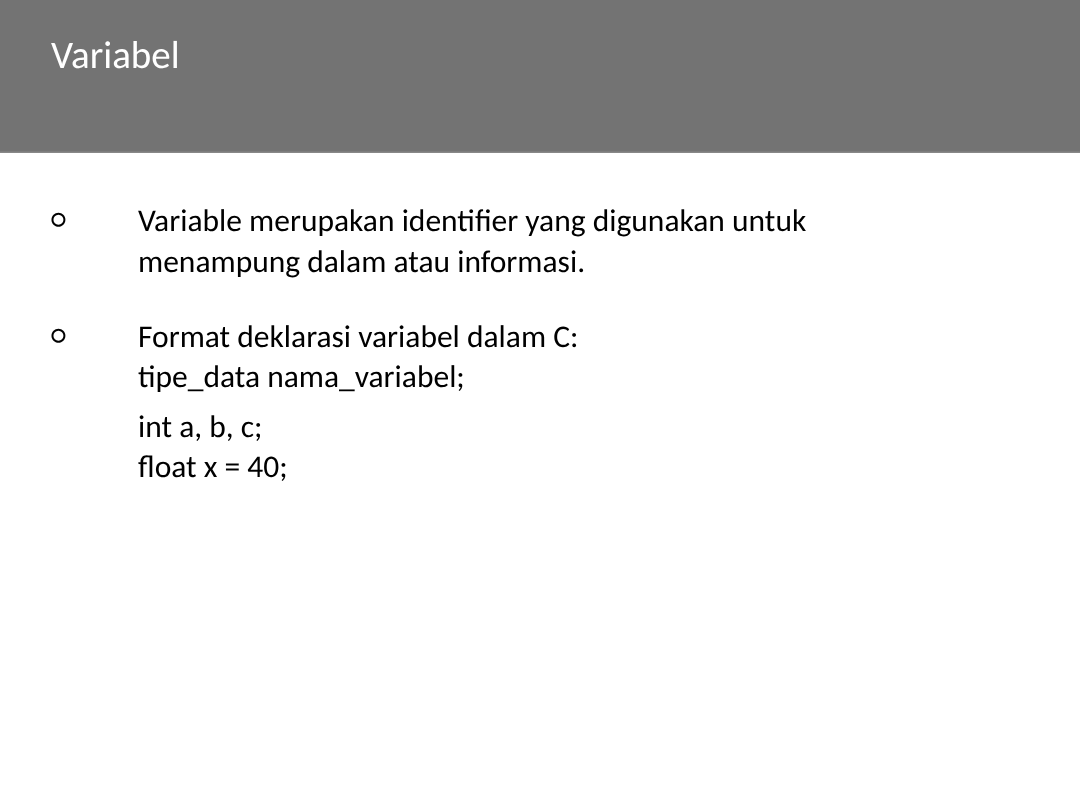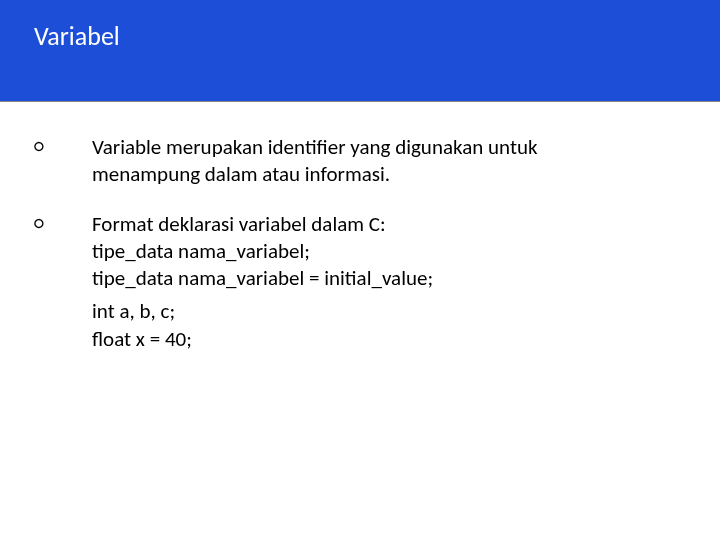--- a/index.html
+++ b/index.html
@@ -4,21 +4,21 @@
 <style>
   * { margin: 0; padding: 0; box-sizing: border-box; }
   body {
     width: 720px;
     height: 540px;
     background: #ffffff;
     font-family: Calibri, "Segoe UI", sans-serif;
     overflow: hidden;
   }
   .header-band {
-    background: #1d4ed8;
+    background: #737373;
     height: 102px;
     padding-left: 34px;
     padding-top: 20px;
     border-bottom: 1px solid #888;
   }
   .title {
     color: #ffffff;
     font-size: 26px;
     font-weight: 400;
   }
@@ -66,21 +66,20 @@
       <div class="justify">Variable merupakan identifier yang digunakan untuk</div>
       <div>menampung dalam atau informasi.</div>
     </div>
   </div>
 
   <div class="bullet-item">
     <div class="bullet-marker">○</div>
     <div class="bullet-body">
       <div>Format deklarasi variabel dalam C:</div>
       <div>tipe_data nama_variabel;</div>
-      <div>tipe_data nama_variabel = initial_value;</div>
       <div class="para">
         <div>int a, b, c;</div>
         <div>float x = 40;</div>
       </div>
     </div>
   </div>
 
 </div>
 
 </body></html>

